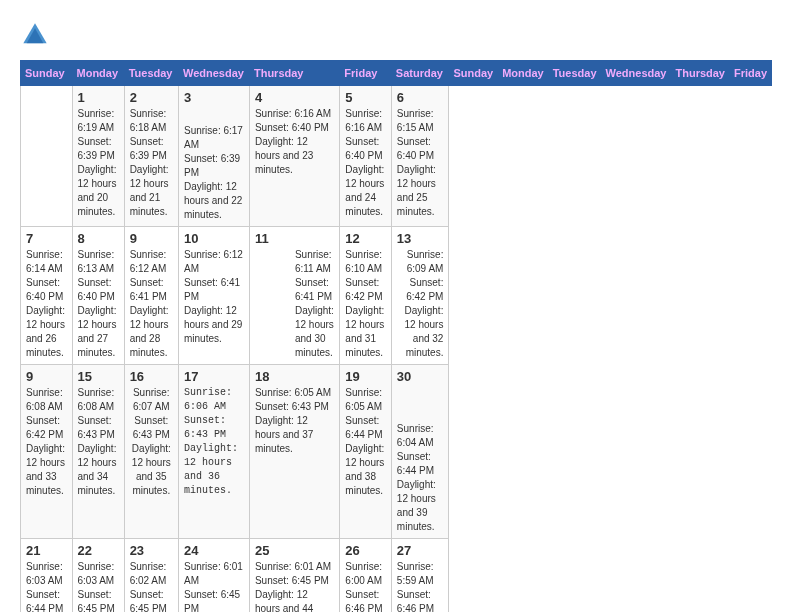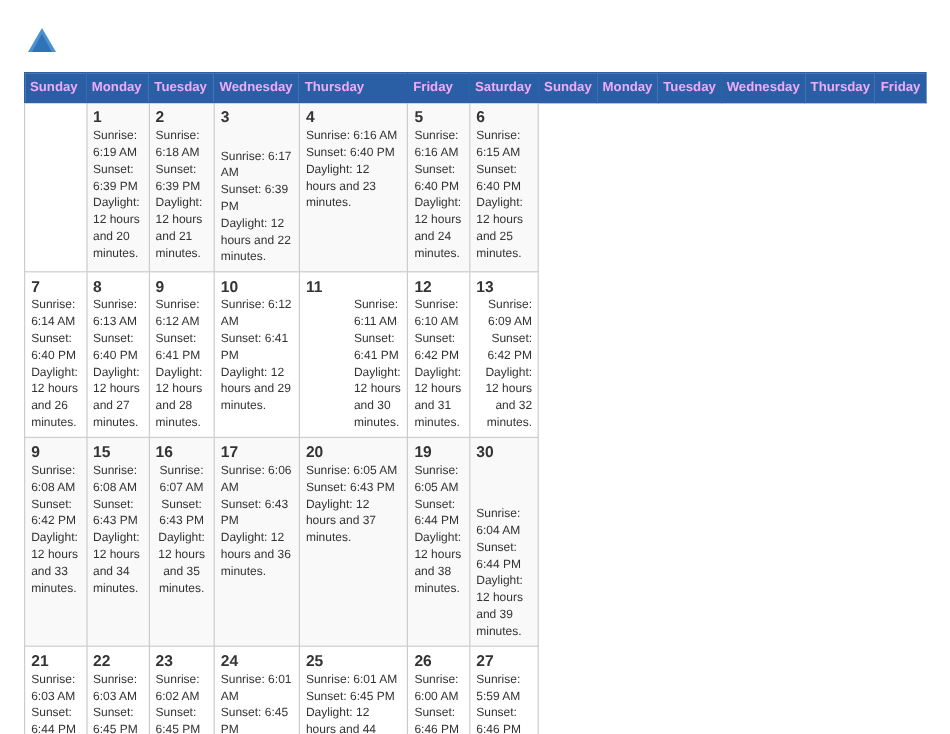--- a/index.html
+++ b/index.html
@@ -223,26 +223,26 @@
 Daylight: 12 hours and 34 minutes.</div>
         </td>
         <td>
           <span class="day-number">16</span>
           <div class="day-info" style="white-space: pre-line; text-align: center;">Sunrise: 6:07 AM
 Sunset: 6:43 PM
 Daylight: 12 hours and 35 minutes.</div>
         </td>
         <td>
           <span class="day-number">17</span>
-          <div class="day-info" style="white-space: pre-line;">Sunrise: 6:06 AM
+          <div class="day-info" style="white-space: pre-line; font-family: Liberation Mono, monospace;">Sunrise: 6:06 AM
 Sunset: 6:43 PM
 Daylight: 12 hours and 36 minutes.</div>
         </td>
         <td>
-          <span class="day-number">20</span>
+          <span class="day-number">18</span>
           <div class="day-info" style="white-space: pre-line;">Sunrise: 6:05 AM
 Sunset: 6:43 PM
 Daylight: 12 hours and 37 minutes.</div>
         </td>
         <td>
           <span class="day-number">19</span>
           <div class="day-info" style="white-space: pre-line;">Sunrise: 6:05 AM
 Sunset: 6:44 PM
 Daylight: 12 hours and 38 minutes.</div>
         </td>

